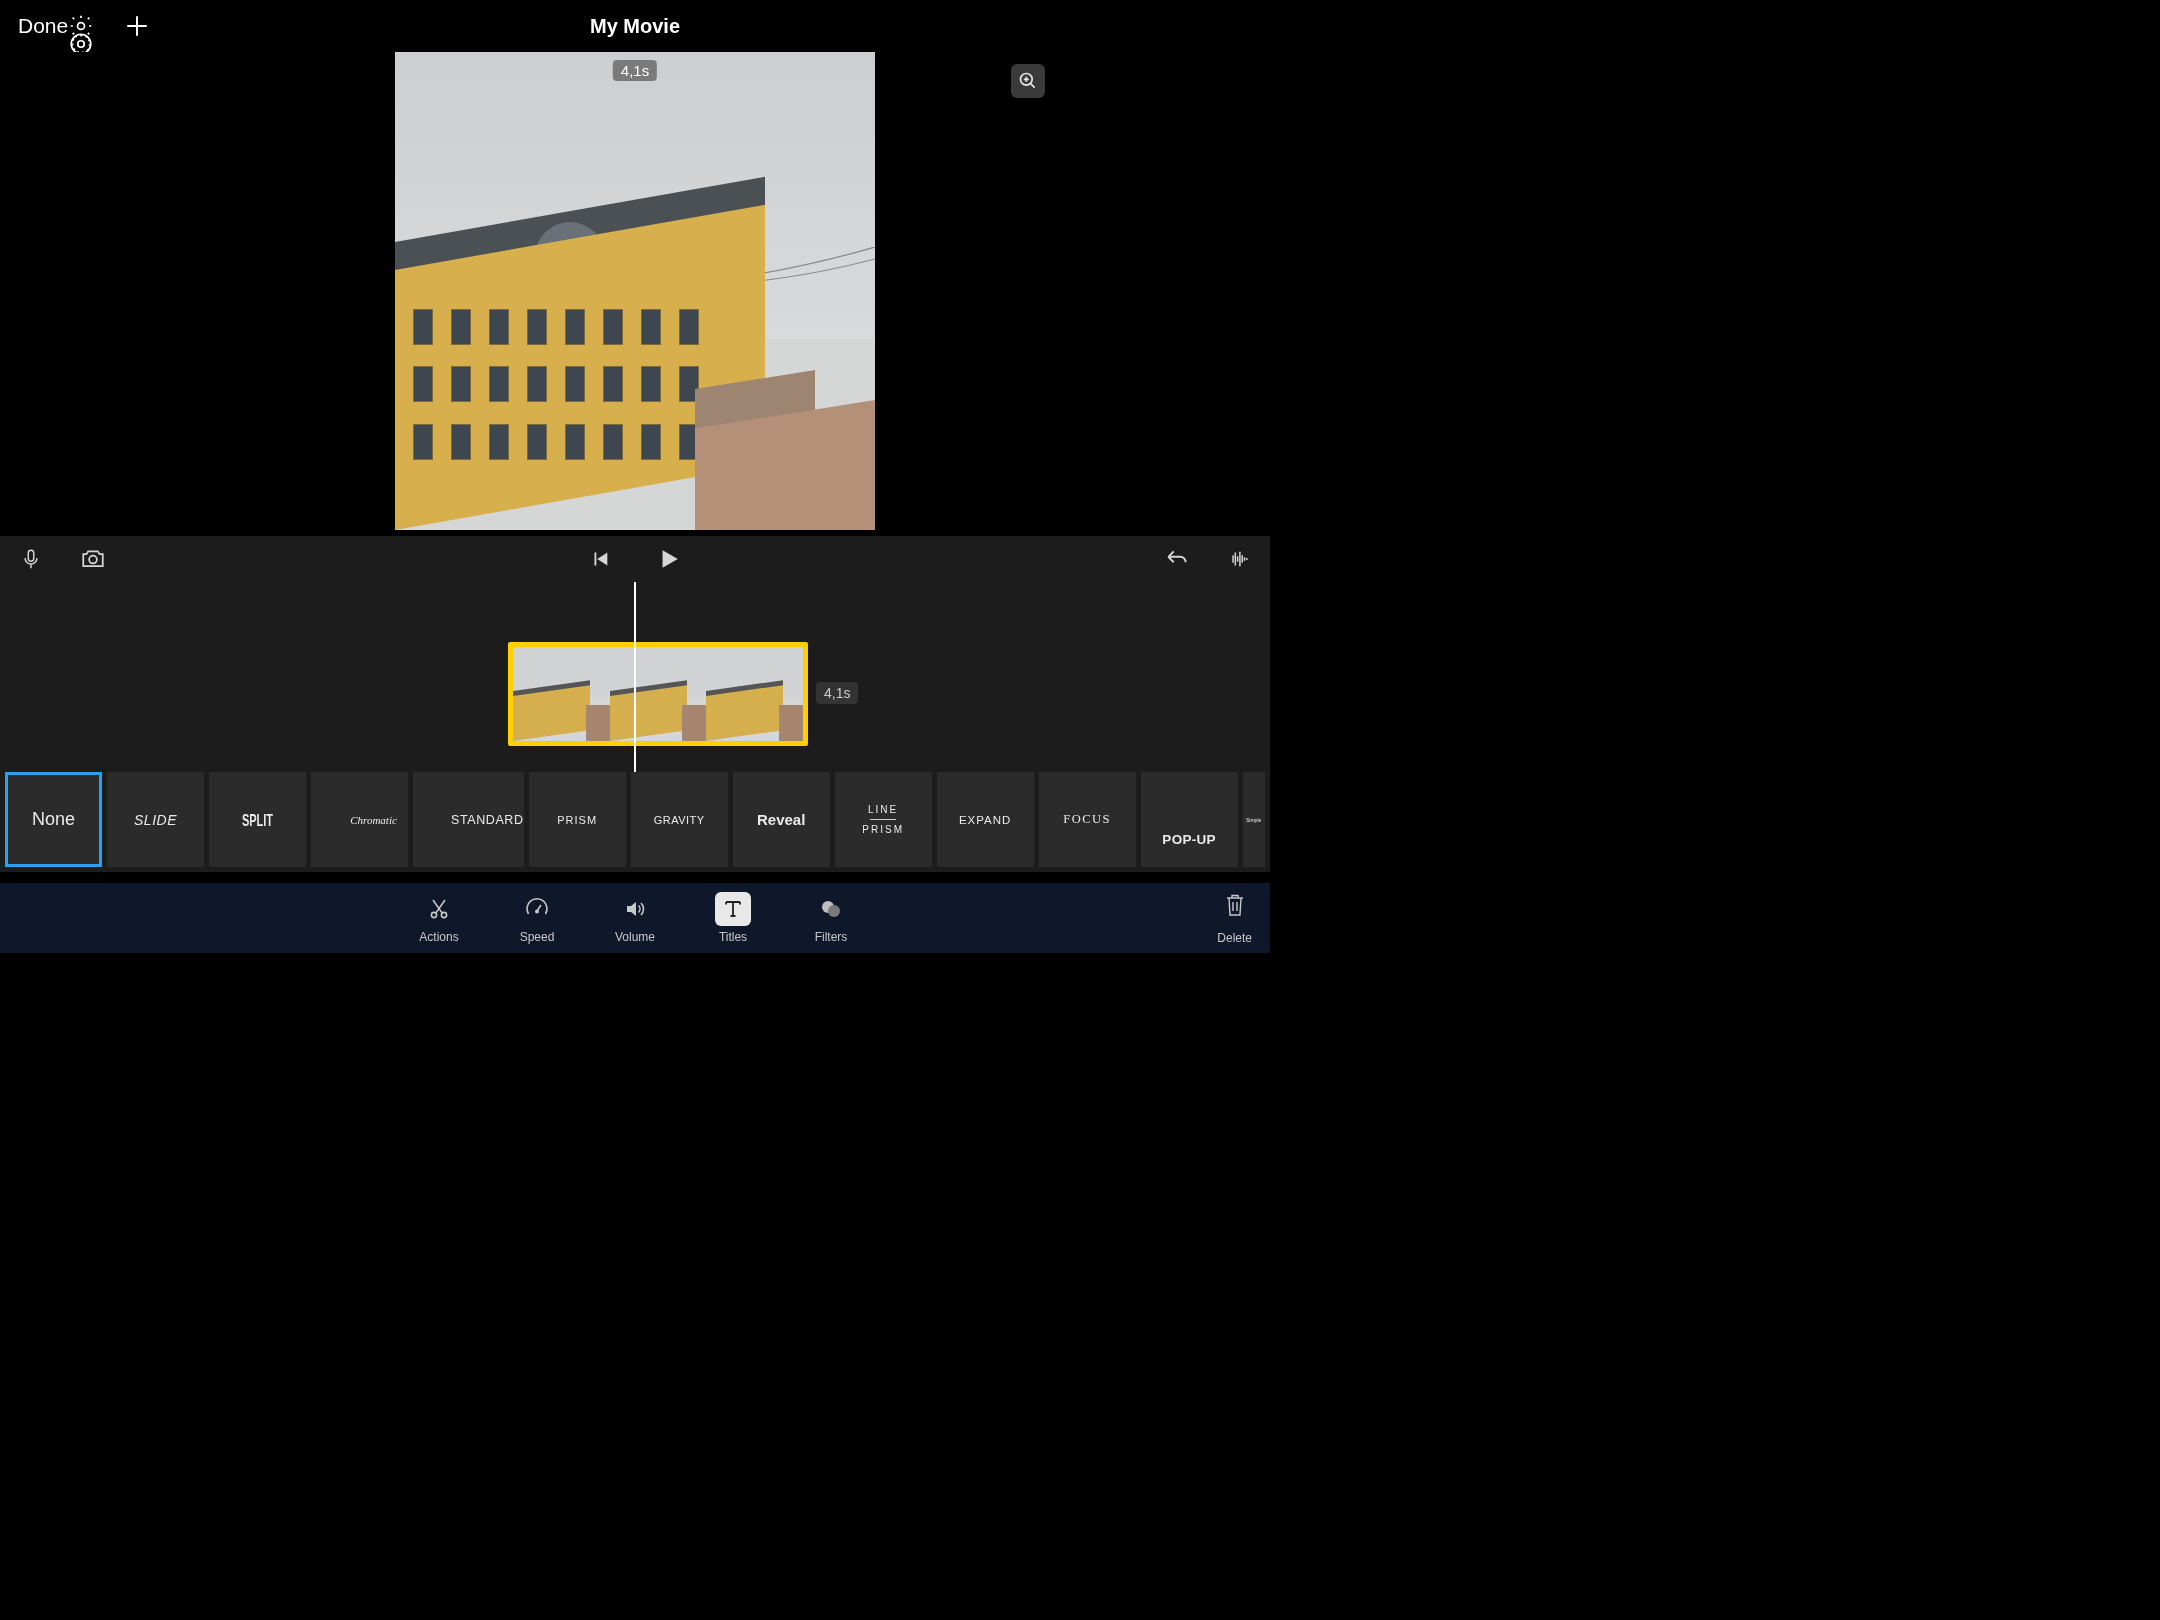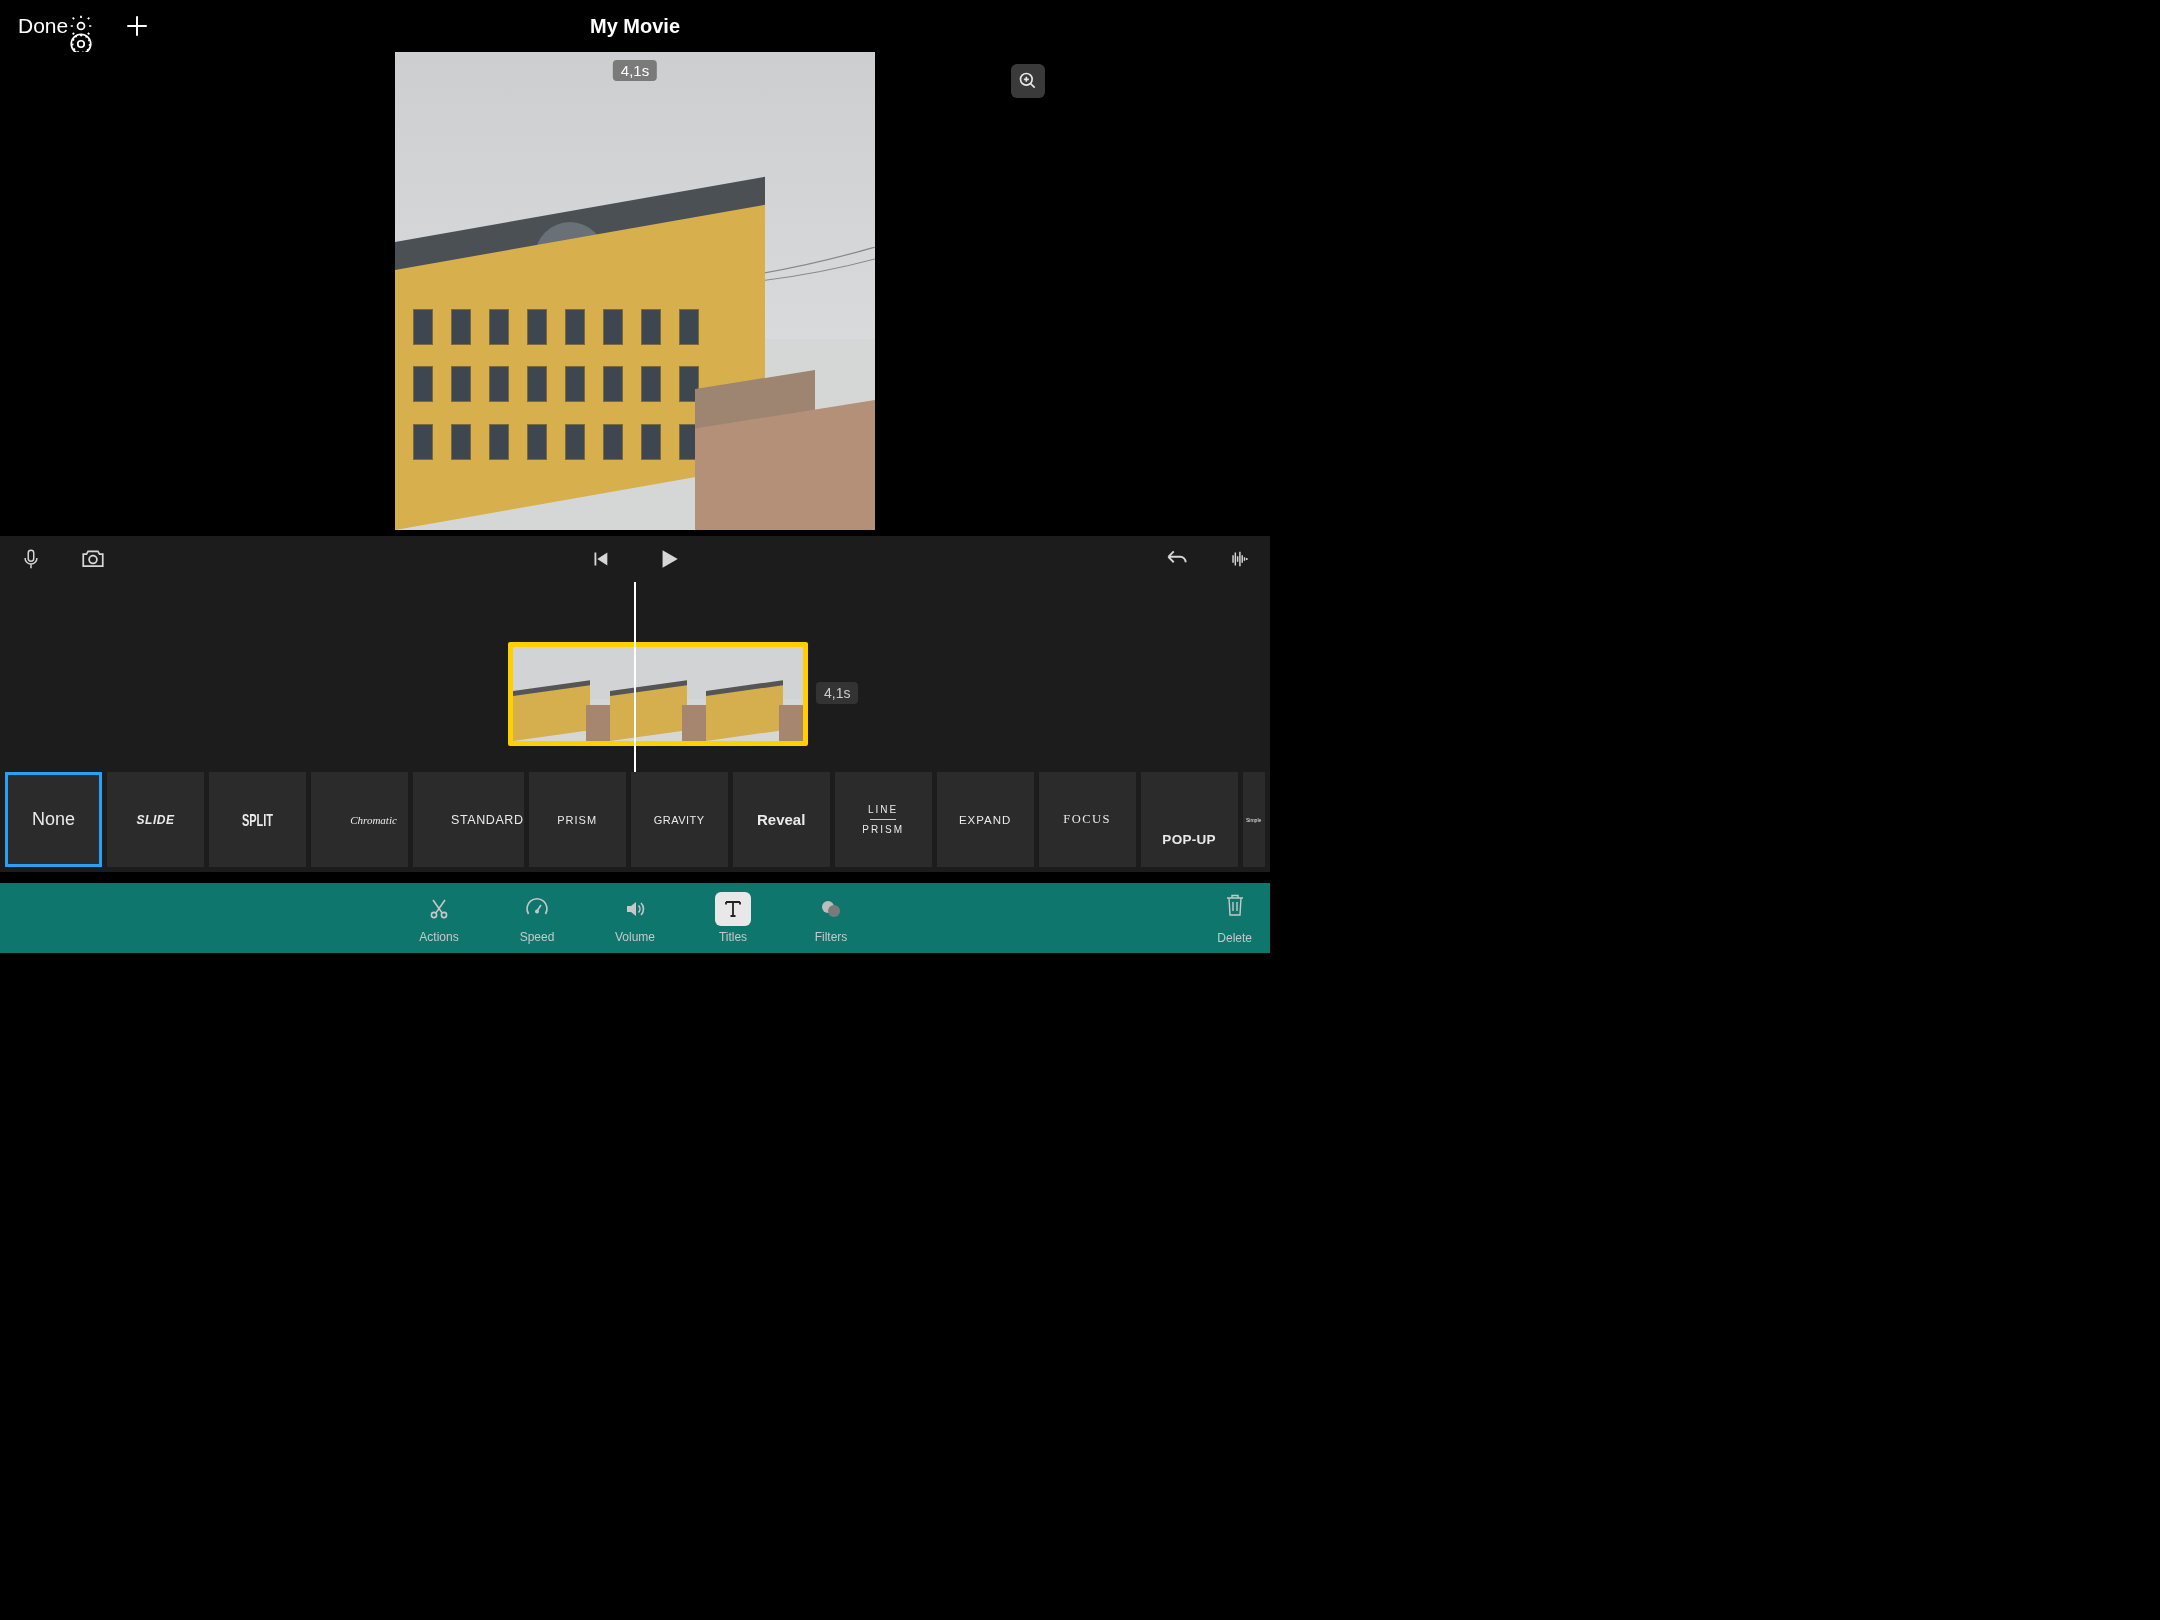--- a/index.html
+++ b/index.html
@@ -152,41 +152,41 @@
     color:#eaeaea;
     cursor:pointer;
     position:relative;
     text-align:center;
   }
   .title-card.selected {
     outline: 3px solid #2aa0f3;
     outline-offset: -3px;
   }
   .t-none { font-size:18px; font-weight:400; }
-  .t-slide { font-size:12px; font-weight:700; letter-spacing:0.5px; font-style:italic; }
+  .t-slide { font-size:14px; font-weight:400; letter-spacing:0.5px; font-style:italic; }
   .t-split { font-size:11px; font-weight:700; transform:scaleY(1.5);}
   .t-chromatic { font-size:11px; font-family: Georgia, serif; font-style:italic;margin-left:28px; }
   .t-standard { font-size:12.5px; letter-spacing:0.6px;margin-left:38px; }
   .t-prism { font-size:11px; font-weight:500; letter-spacing:1px; }
   .t-gravity { font-size:11px; letter-spacing:0.5px; }
   .t-reveal { font-size:15px; font-weight:700; }
   .t-line { font-size:10px; letter-spacing:2px; line-height:1.5; }
   .t-line hr { border:none; border-top:1px solid #ccc; margin:2px 8px; }
   .t-expand { font-size:11.5px; letter-spacing:1px; }
   .t-focus { font-size:12.5px; font-family: Georgia, serif; letter-spacing:1.5px; }
   .t-popup { font-size:13.5px; font-weight:800; letter-spacing:0.3px;margin-top:40px; }
   .title-card.partial { flex:0 0 22px; }
   .t-simple { font-size:5px; }
 
   
   .bottom-bar {
     position:absolute;
     bottom:0; left:0; right:0;
     height:70px;
-    background:#0f766e;
+    background:#0f172a;
     display:flex;
     align-items:center;
     justify-content:center;
     gap:40px;
     padding: 6px 0;
   }
   .tool {
     display:flex; flex-direction:column; align-items:center; gap:4px;
     color:#d0d0d0; cursor:pointer;
     width:58px;

